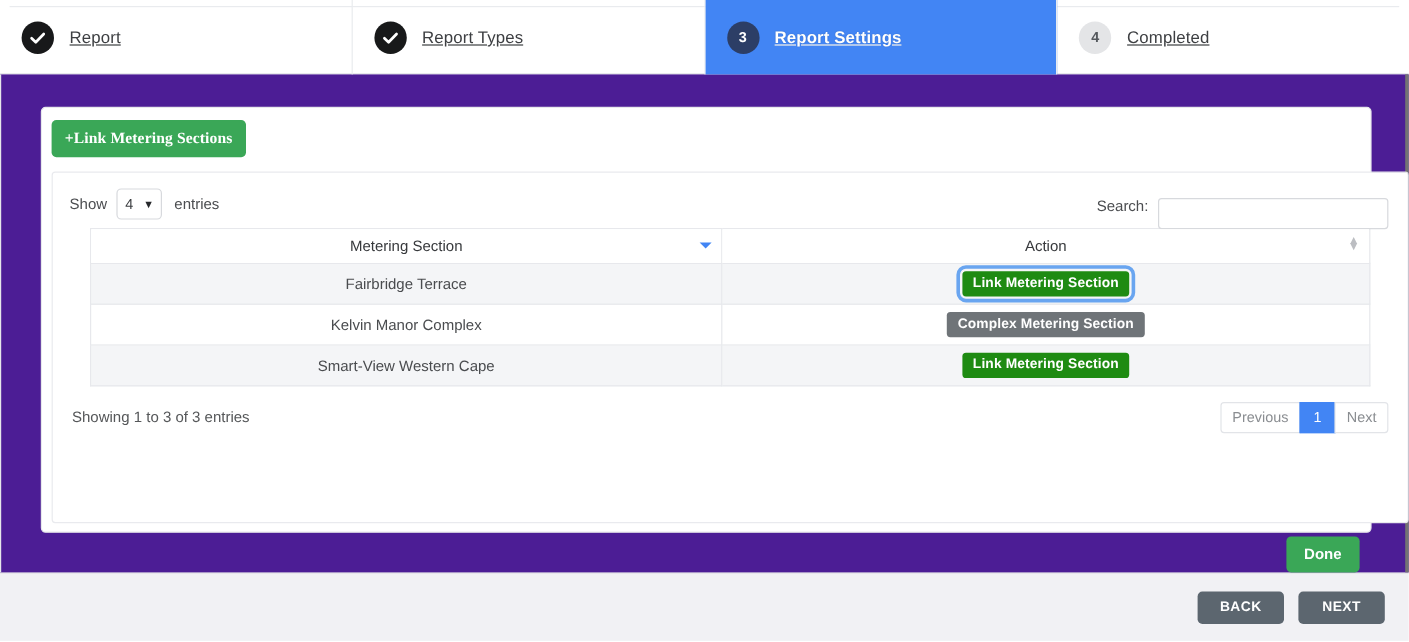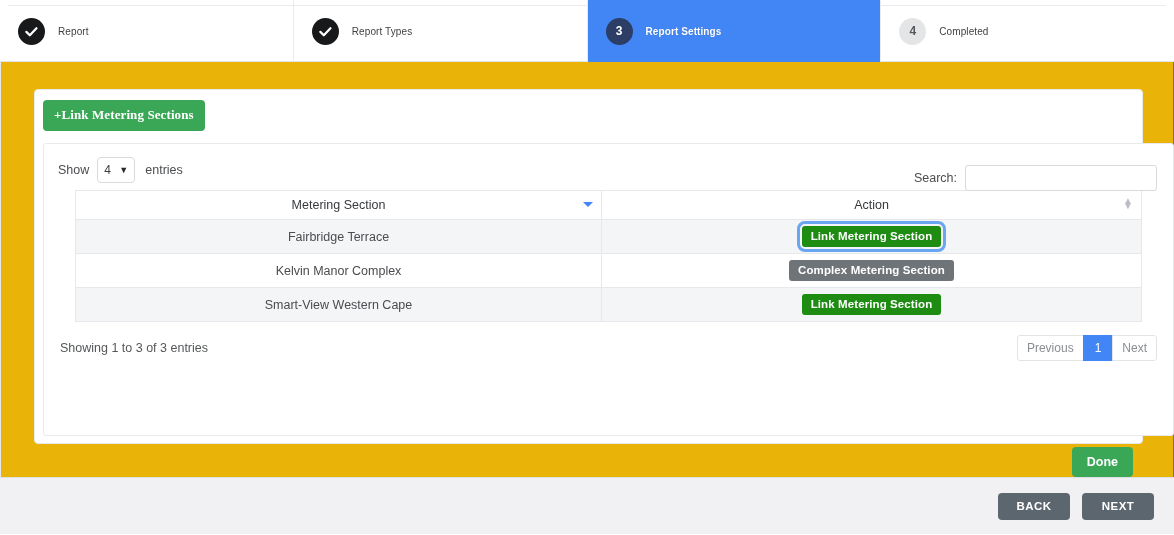--- a/index.html
+++ b/index.html
@@ -68,38 +68,39 @@
   .step-circle.current {
     background: #2c3e66;
     color: #ffffff;
   }
   .step-circle.todo {
     background: #e4e5e7;
     color: #55595e;
   }
   .step-circle svg { display: block; }
   .step-label {
-    font-size: 10px;
+    font-size: 14px;
     color: #3d3f42;
     letter-spacing: 0.1px;
+    text-decoration: underline;
   }
   .step.active .step-label {
     color: #ffffff;
     font-weight: bold;
     text-shadow: 0 0 1px rgba(0,0,0,.25);
   }
 
   
   .page-body {
     padding: 0;
     height: 415px;
     box-sizing: border-box;
     border-left: 1px solid #e6e7ea;
-    border-right: 1px solid #737373;
-    background: #eab308;
+    border-right: 3px solid #737373;
+    background: #4c1d95;
     position: relative;
     text-decoration: underline;
   }
   .outer-card {
     position: absolute;
     left: 33px;
     top: 27px;
     width: 1109px;
     height: 355px;
     background: #ffffff;
@@ -172,21 +173,20 @@
     right: 6px;
     top: 8px;
     font-size: 9px;
     color: #27292c;
     line-height: 9px;
   }
   .dt-length .after { margin-left: 10px; }
 
   .dt-filter {
     display: flex;
-    align-items: center;
     font-size: 12.5px;
     color: #4b4d50;
     margin-right: 2px;
     margin-top: 16px;
   }
   .dt-filter label { margin-right: 8px; }
   .search-input {
     width: 192px;
     height: 26px;
     border: 1px solid #d7d9dd;

